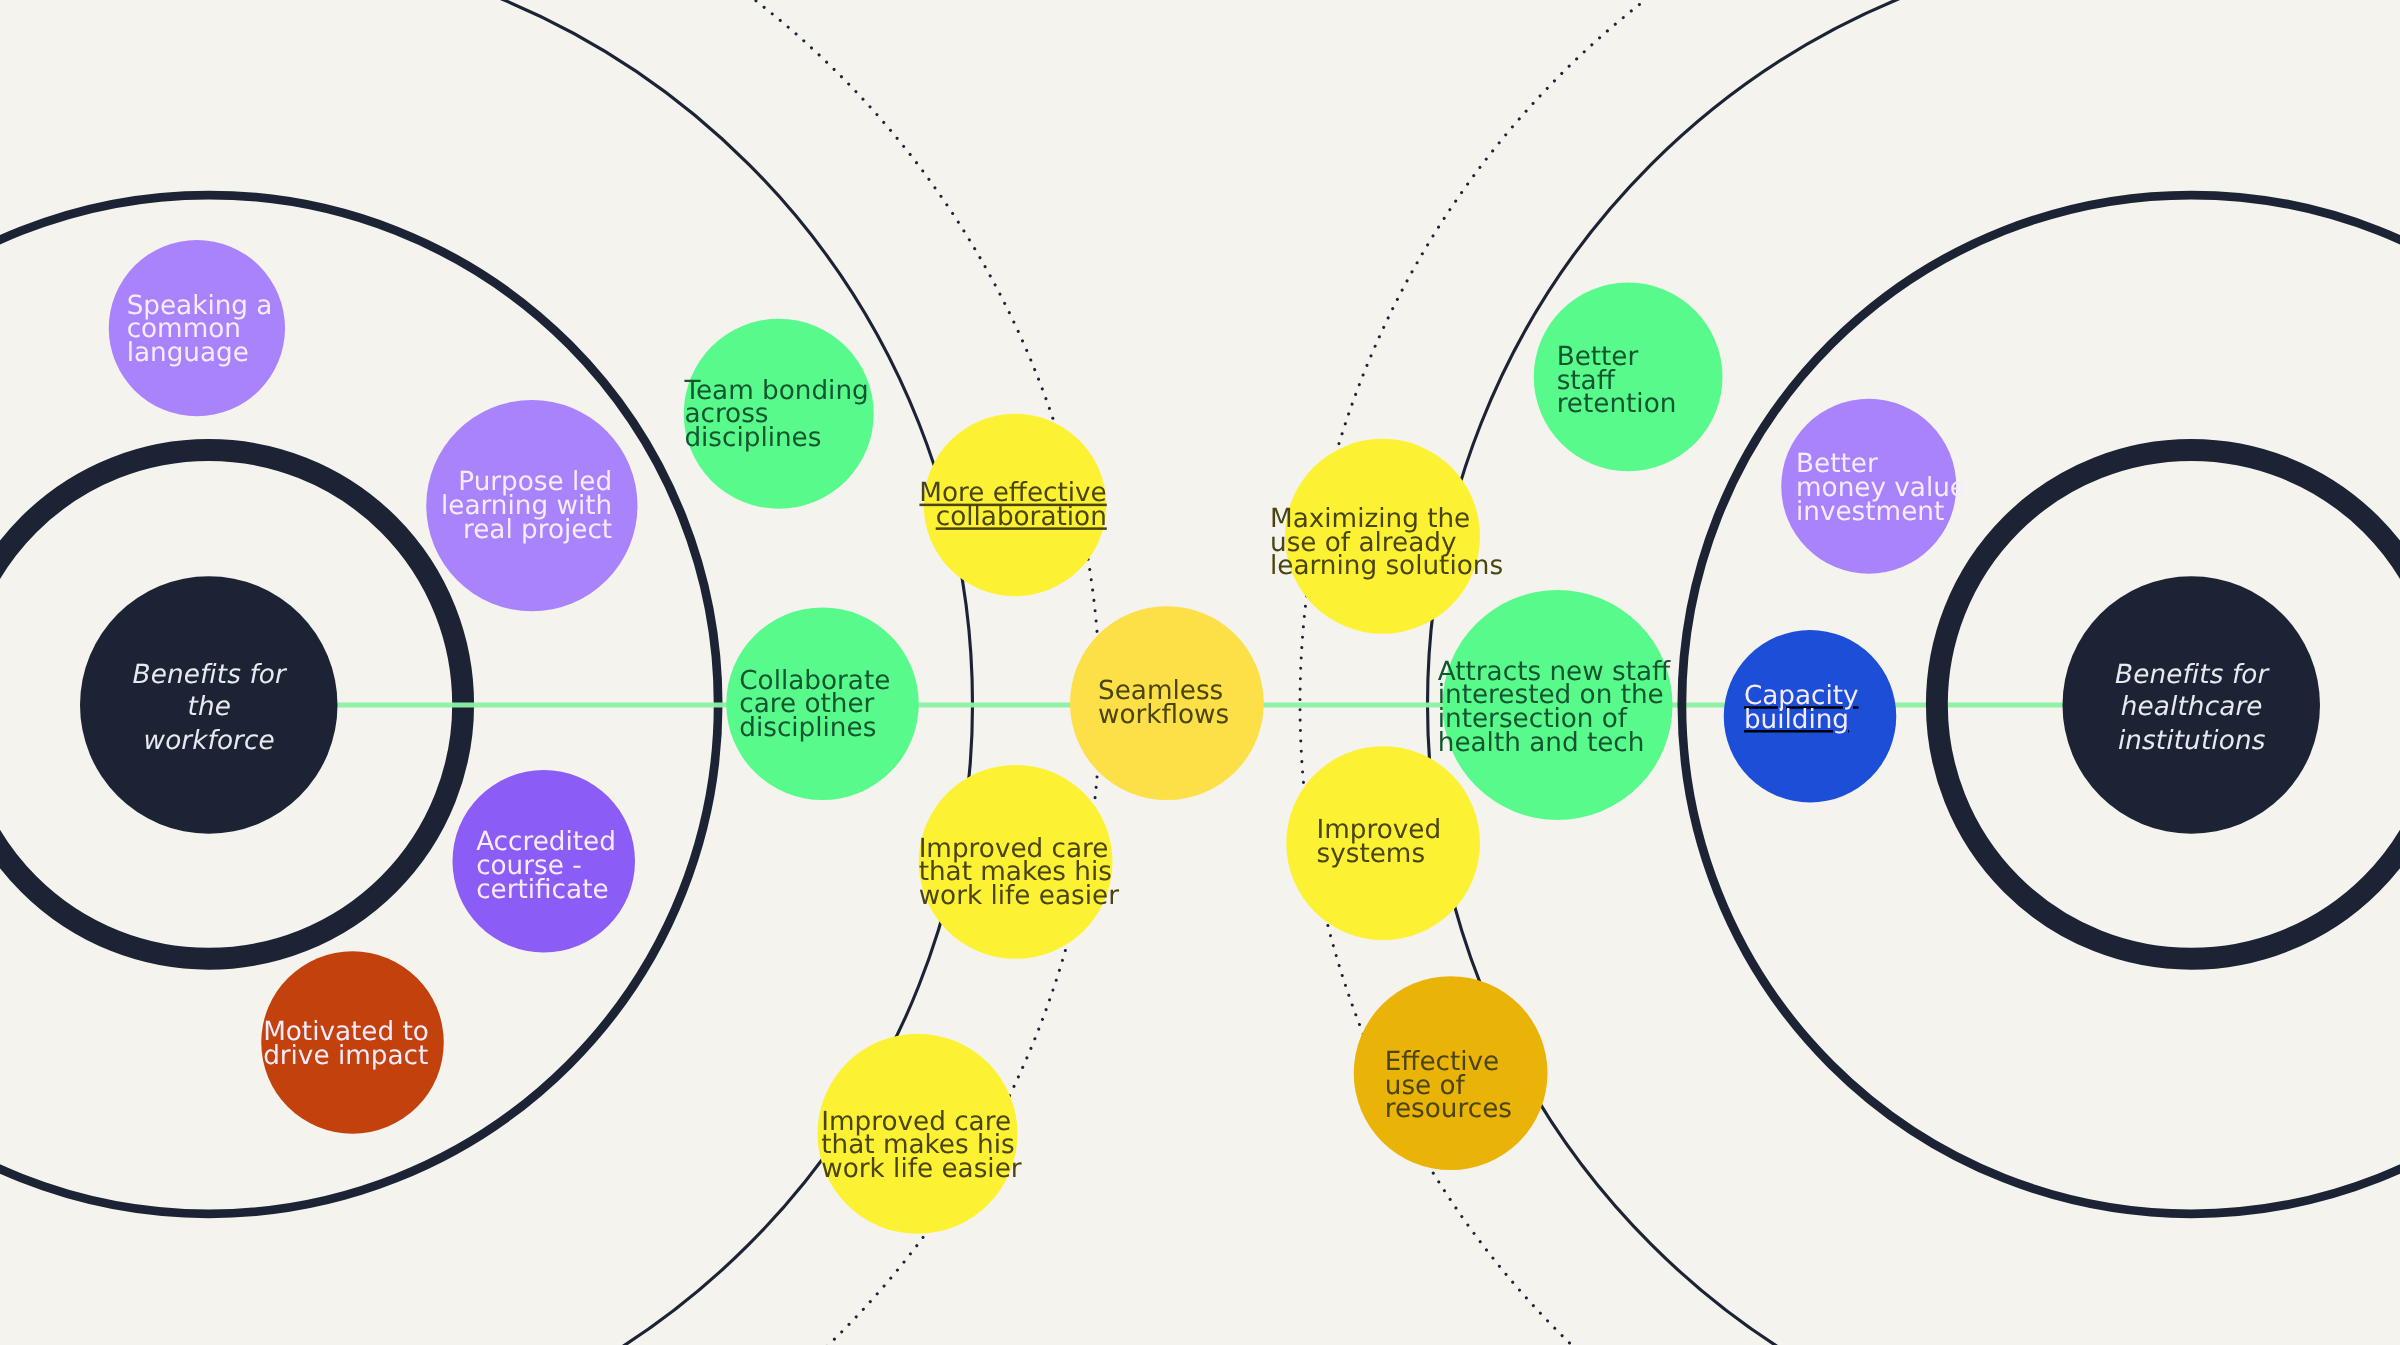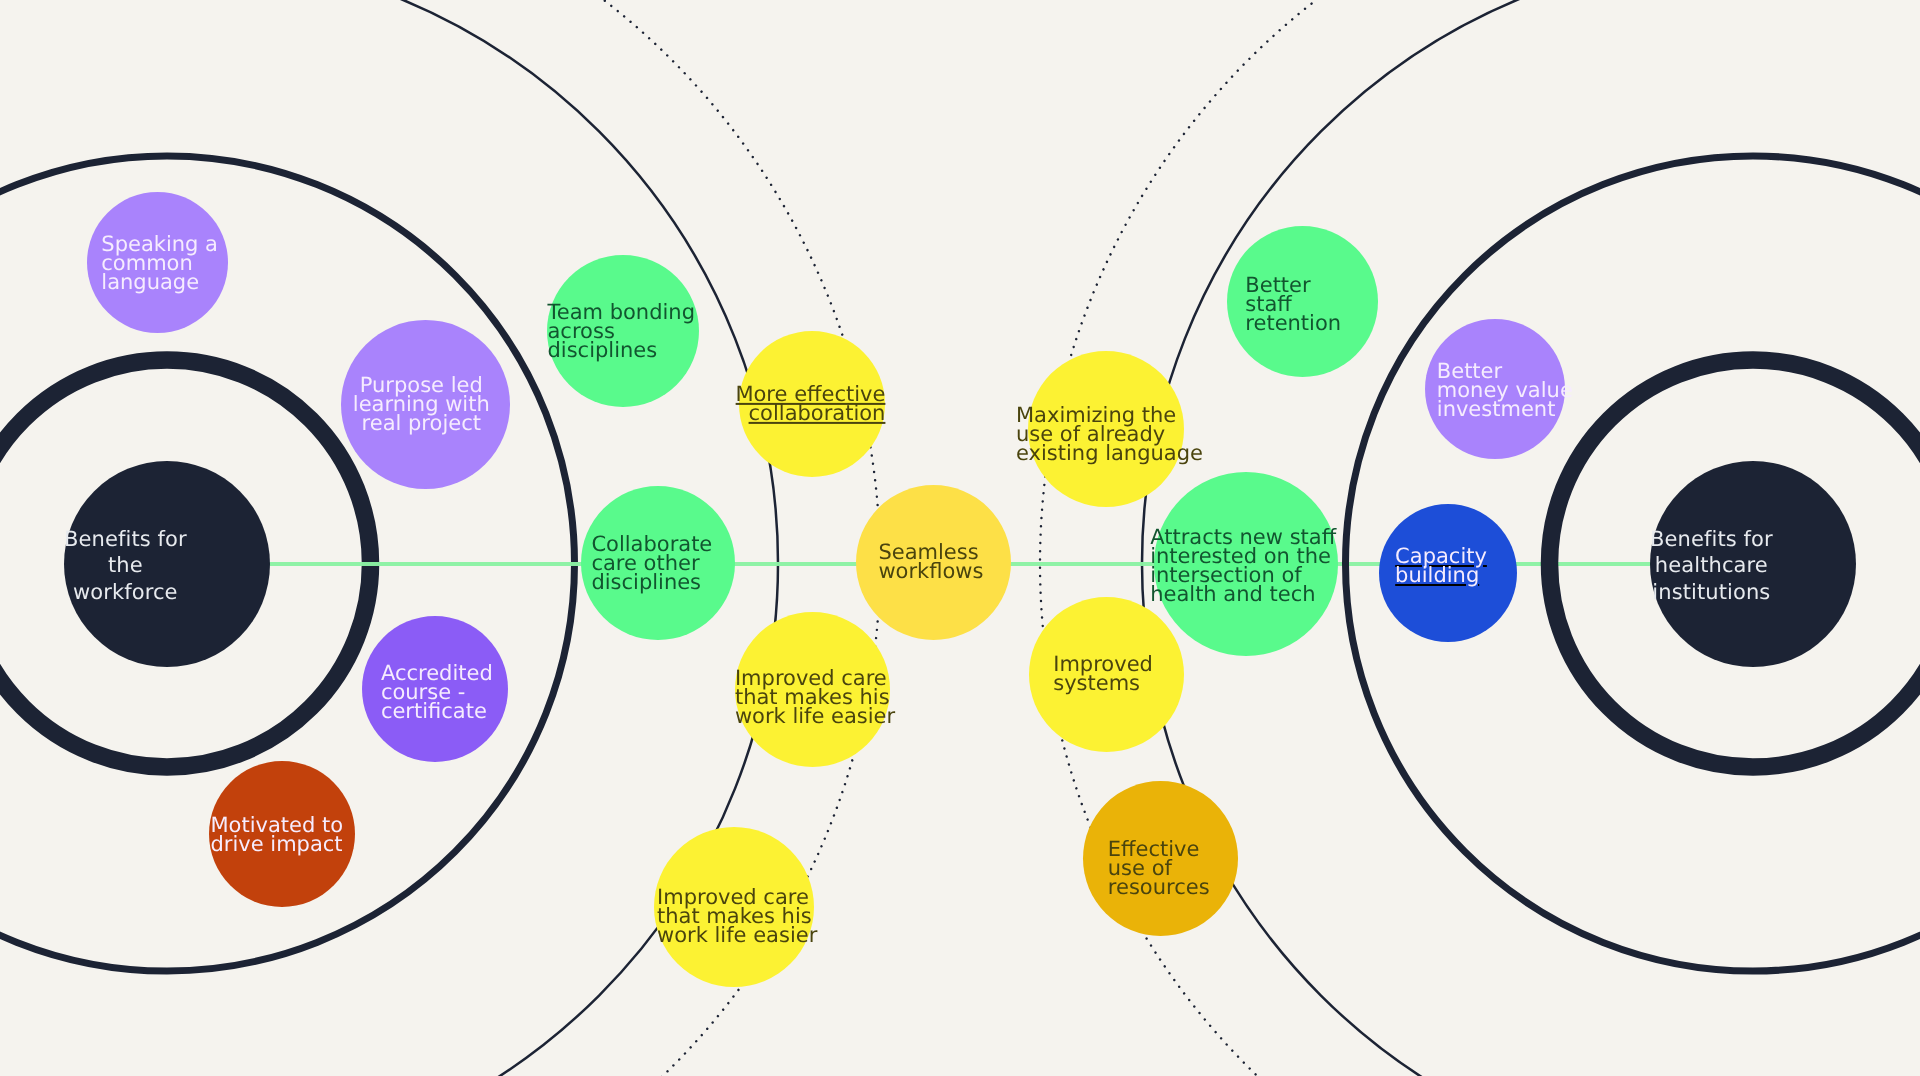--- a/index.html
+++ b/index.html
@@ -20,21 +20,21 @@
     display:flex;align-items:center;justify-content:center;
     box-sizing:border-box;
   }
   .bubble .txt{
     display:block;white-space:pre;line-height:19.1px;
     will-change:transform;
     font-size:21px;letter-spacing:0;
   }
   .hub{
     position:absolute;border-radius:50%;z-index:3;
-    display:flex;align-items:center;
+    display:flex;align-items:center;justify-content:center;font-style:italic;
   }
   .hub .txt{
     display:block;white-space:pre;text-align:center;transform:translateY(2.1px);
     will-change:transform;
     line-height:26.4px;font-size:21px;letter-spacing:0.1px;
   }
 </style>
 </head>
 <body>
 
@@ -61,21 +61,21 @@
         <span class="txt" style="color: rgb(231, 234, 238);">Benefits for
 healthcare
 institutions</span>
       </div>
       <div class="bubble" style="left: 86.5px; top: 191.5px; width: 141px; height: 141px; background: rgb(169, 131, 252);">
         <span class="txt" style="color: rgb(246, 236, 254); text-align: left; transform: translate(2.3px, 1.8px);">Speaking a
 common
 language</span>
       </div>
       <div class="bubble" style="left: 340.5px; top: 319.5px; width: 169px; height: 169px; background: rgb(169, 131, 252);">
-        <span class="txt" style="color: rgb(246, 236, 254); text-align: center; transform: translate(-4.2px, 1.1px);">Purpose led
+        <span class="txt" style="color: rgb(246, 236, 254); text-align: right; transform: translate(-4.2px, 1.1px);">Purpose led
 learning with
 real project</span>
       </div>
       <div class="bubble" style="left: 362px; top: 616px; width: 146px; height: 146px; background: #8b5cf6;">
         <span class="txt" style="color: rgb(246, 236, 254); text-align: left; transform: translate(1.9px, 4px);">Accredited
 course -
 certificate</span>
       </div>
       <div class="bubble" style="left: 209px; top: 761px; width: 146px; height: 146px; background: #c2410c;">
         <span class="txt" style="color: rgb(246, 236, 254); text-align: left; transform: translate(-5.5px, 0.8px);">Motivated to
@@ -105,21 +105,21 @@
 workflows</span>
       </div>
       <div class="bubble" style="left: 654px; top: 827px; width: 160px; height: 160px; background: rgb(252, 242, 51);">
         <span class="txt" style="color: rgb(74, 68, 14); text-align: left; transform: translate(3px, 9.6px);">Improved care
 that makes his
 work life easier</span>
       </div>
       <div class="bubble" style="left: 1028px; top: 351px; width: 156px; height: 156px; background: rgb(252, 242, 51);">
         <span class="txt" style="color: rgb(74, 68, 14); text-align: left; transform: translate(3px, 5.5px);">Maximizing the
 use of already
-existing language</span>
+learning solutions</span>
       </div>
       <div class="bubble" style="left: 1028.5px; top: 596.5px; width: 155px; height: 155px; background: rgb(252, 242, 51);">
         <span class="txt" style="color: rgb(74, 68, 14); text-align: left; transform: translate(-2.8px, -0.5px);">Improved
 systems</span>
       </div>
       <div class="bubble" style="left: 1082.5px; top: 781px; width: 155px; height: 155px; background: #eab308;">
         <span class="txt" style="color: rgb(74, 68, 14); text-align: left; transform: translate(-1.2px, 9.8px);">Effective
 use of
 resources</span>
       </div>

